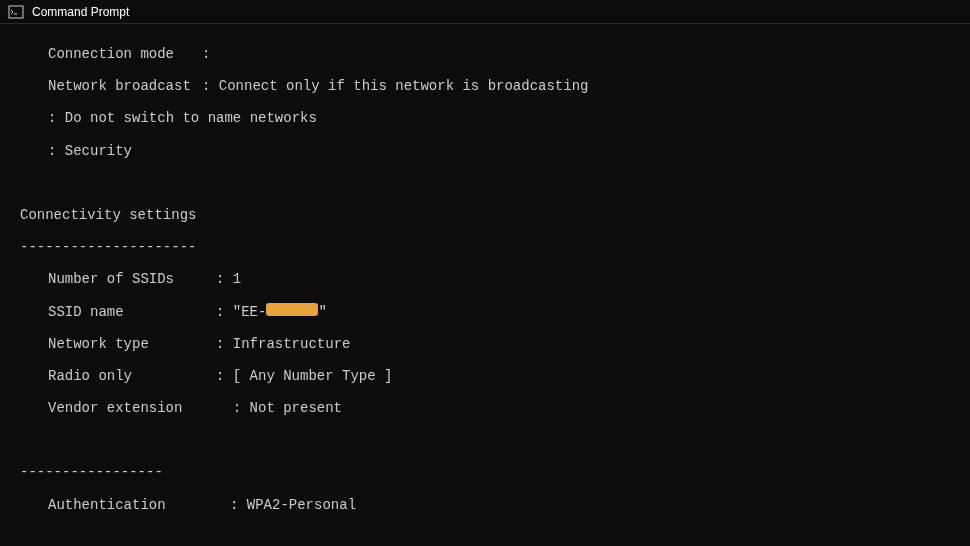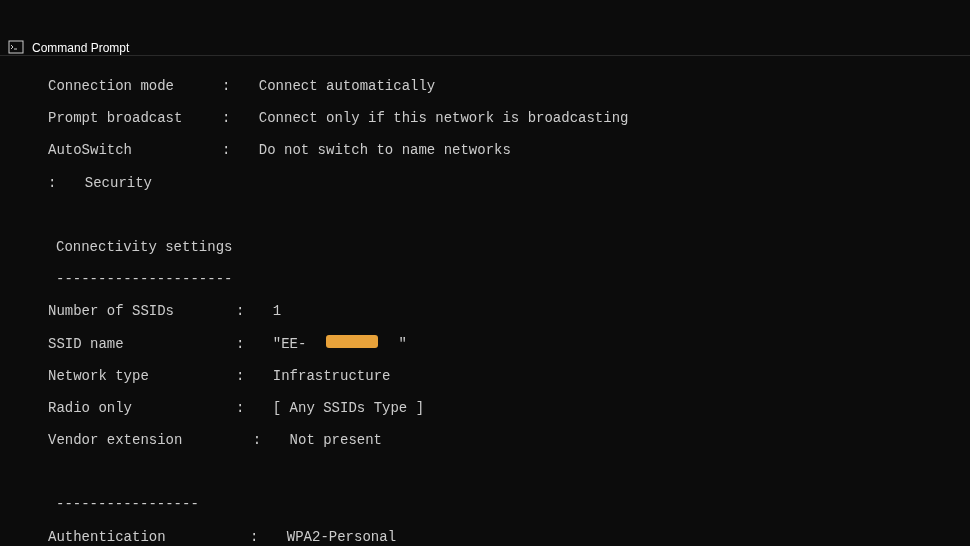--- a/index.html
+++ b/index.html
@@ -6,49 +6,48 @@
   body {
     background: #0c0c0c;
     font-family: Consolas, 'Courier New', monospace;
     font-size: 14px;
     color: #cccccc;
     width: 970px;
     height: 546px;
     overflow: hidden;
   }
   .titlebar {
-    height: 36px;
+    height: 24px;
     background: #0c0c0c;
     border-bottom: 1px solid #2a2a2a;
     display: flex;
-    align-items: flex-end;
+    align-items: center;
     padding-left: 8px;
-    margin-top: 20px;
   }
   .titlebar-icon {
     width: 16px;
     height: 16px;
     margin-right: 8px;
     display: inline-flex;
     align-items: center;
     justify-content: center;
   }
   .titlebar-icon svg { display: block; }
   .titlebar-text {
     font-family: 'Segoe UI', sans-serif;
     font-size: 12px;
     color: #ffffff;
   }
   .terminal {
     padding: 6px 20px 0 20px;
     line-height: 1.15;
     white-space: pre;
   }
-  .indent1 { padding-left: 0; margin-left: 36px; }
-  .indent2 { padding-left: 28px; gap: 20px; }
+  .indent1 { padding-left: 0; }
+  .indent2 { padding-left: 28px; }
   .row { display: flex; }
   .label { display: inline-block; }
   .sep { }
   .val { }
   .section-title { }
   .dashes { }
   .redact {
     display: inline-block;
     background: #e8a23a;
     border-radius: 3px;
@@ -68,31 +67,31 @@
     <svg width="16" height="16" viewBox="0 0 16 16">
       <rect x="1" y="2" width="14" height="12" fill="none" stroke="#ccc" stroke-width="1"></rect>
       <path d="M3 6 L5 8 L3 10" fill="none" stroke="#ccc" stroke-width="1"></path>
       <line x1="6" y1="10" x2="9" y2="10" stroke="#ccc" stroke-width="1"></line>
     </svg>
   </span>
   <span class="titlebar-text">Command Prompt</span>
 </div>
 
 <div class="terminal">
-<div class="row indent2"><span class="label" style="width:154px">Connection mode</span><span class="sep">: </span><span class="val">Connect automatically</span></div>
-<div class="row indent2"><span class="label" style="width:154px">Prompt broadcast</span><span class="sep">: </span><span class="val">Connect only if this network is broadcasting</span></div>
-<div class="row indent2"><span class="label" style="width:154px">AutoSwitch</span><span class="sep">: </span><span class="val">Do not switch to name networks</span></div>
+<div class="row indent2"><span class="label" style="width:154px">Connection mode</span><span class="sep">: </span></div>
+<div class="row indent2"><span class="label" style="width:154px">Network broadcast</span><span class="sep">: </span><span class="val">Connect only if this network is broadcasting</span></div>
+<div class="row indent2"><span class="sep">: </span><span class="val">Do not switch to name networks</span></div>
 <div class="row indent2"><span class="sep">: </span><span class="val">Security</span></div>
 <div class="blank"></div>
 <div class="section-title indent1">Connectivity settings</div>
 <div class="dashes indent1">---------------------</div>
 <div class="row indent2"><span class="label" style="width:168px">Number of SSIDs</span><span class="sep">: </span><span class="val">1</span></div>
 <div class="row indent2"><span class="label" style="width:168px">SSID name</span><span class="sep">: </span><span class="val">"EE-</span><span class="redact redact-ssid"></span><span class="val">"</span></div>
 <div class="row indent2"><span class="label" style="width:168px">Network type</span><span class="sep">: </span><span class="val">Infrastructure</span></div>
-<div class="row indent2"><span class="label" style="width:168px">Radio only</span><span class="sep">: </span><span class="val">[ Any SSIDs Type ]</span></div>
+<div class="row indent2"><span class="label" style="width:168px">Radio only</span><span class="sep">: </span><span class="val">[ Any Number Type ]</span></div>
 <div class="row indent2"><span class="label" style="width:168px">Vendor extension</span><span class="sep">  : </span><span class="val">Not present</span></div>
 <div class="blank"></div>
 <div class="dashes indent1">-----------------</div>
 <div class="row indent2"><span class="label" style="width:182px">Authentication</span><span class="sep">: </span><span class="val">WPA2-Personal</span></div>
 
 
 
 
 
 

